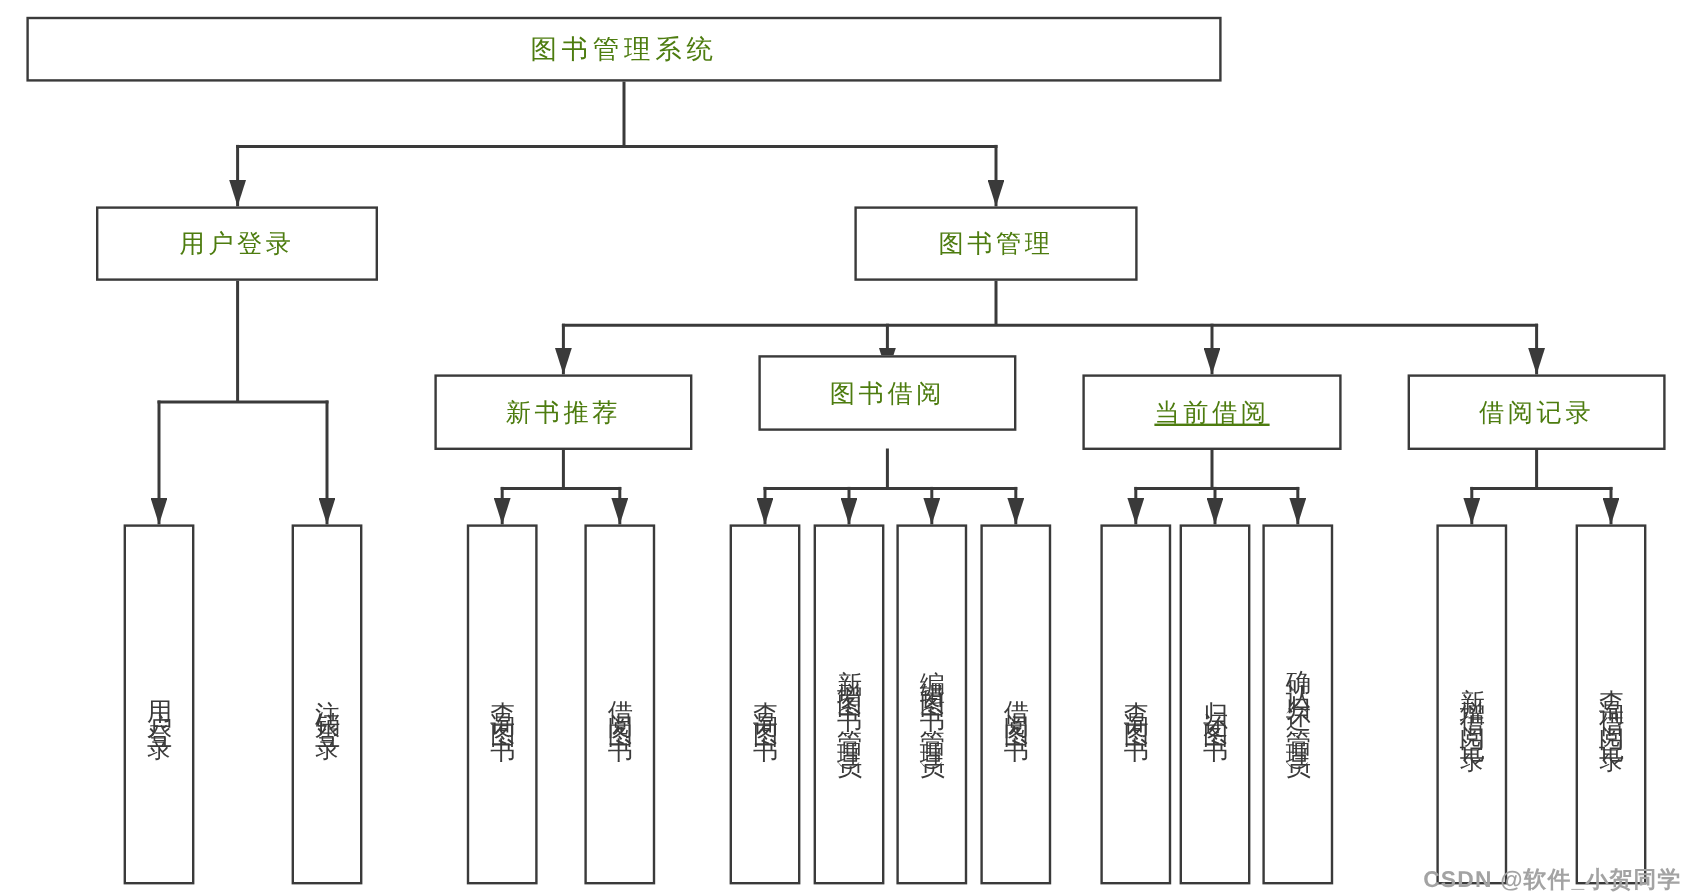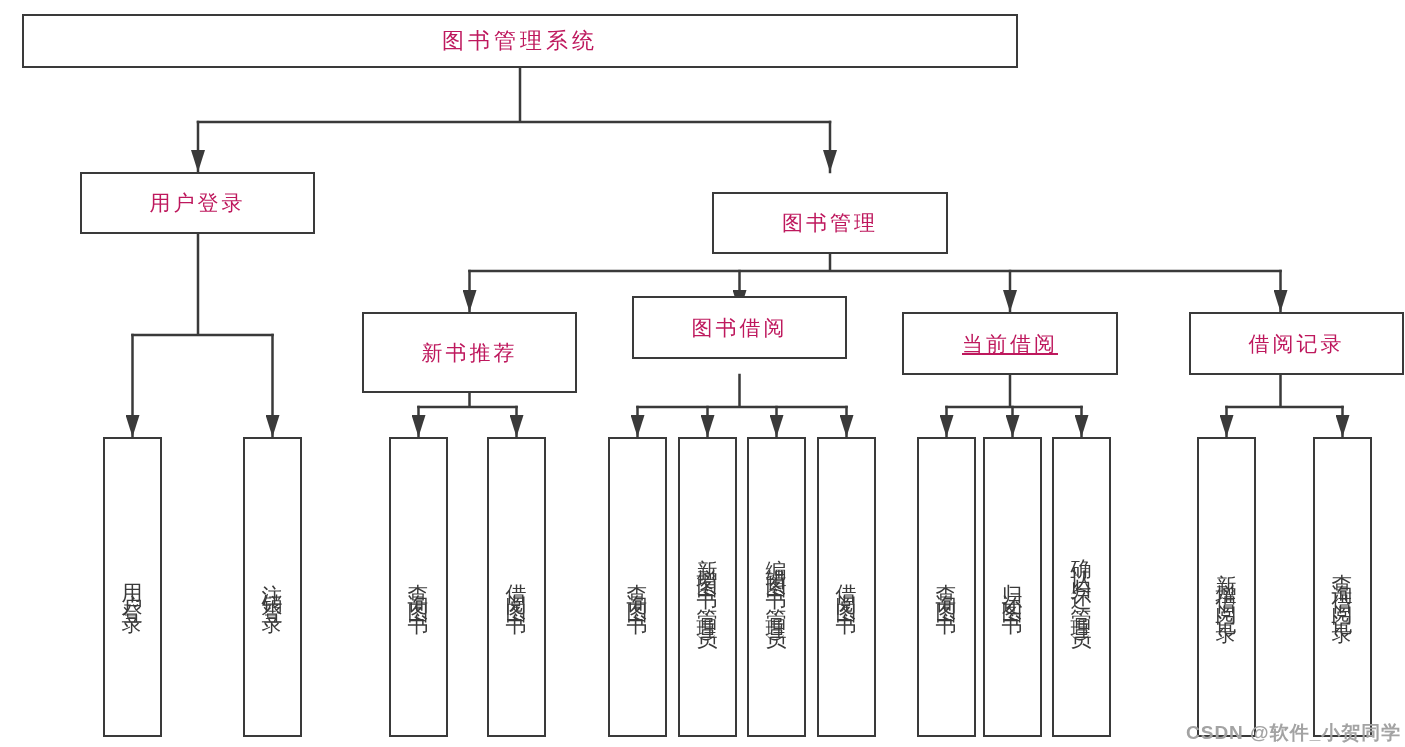--- a/index.html
+++ b/index.html
@@ -14,21 +14,21 @@
   #wires {
     position: absolute;
     left: 0; top: 0;
     pointer-events: none;
   }
   .box {
     position: absolute;
     box-sizing: border-box;
     border: 2.5px solid #3a3a3a;
     background: #ffffff;
-    color: #be185d;
+    color: #4d7c0f;
     display: flex;
     align-items: center;
     justify-content: center;
     font-size: 21px;
     letter-spacing: 3px;
     white-space: nowrap;
   }
   .box.root { font-size: 22px; letter-spacing: 4px; }
   .vbox {
     position: absolute;
@@ -95,26 +95,26 @@
       <path d="M1012.5 407 V437" marker-end="url(#arr)"></path>
       <path d="M1081.5 407 V437" marker-end="url(#arr)"></path>
       <path d="M1226.5 407 V437" marker-end="url(#arr)"></path>
       <path d="M1342.5 407 V437" marker-end="url(#arr)"></path>
     </g>
   </svg>
 
   <div class="box root" style="left:22px; top:14px; width:996px; height:54px;">图书管理系统</div>
 
   <div class="box" style="left:80px; top:172px; width:235px; height:62px;">用户登录</div>
-  <div class="box" style="left:712px; top:172px; width:236px; height:62px;margin-top:20px;">图书管理</div>
+  <div class="box" style="left:712px; top:172px; width:236px; height:62px;">图书管理</div>
 
-  <div class="box" style="left:362px; top:312px; width:215px; height:81px;">新书推荐</div>
+  <div class="box" style="left:362px; top:312px; width:215px; height:63px;">新书推荐</div>
   <div class="box" style="left:632px; top:296px; width:215px; height:63px;">图书借阅</div>
   <div class="box" style="left:902px; top:312px; width:216px; height:63px;text-decoration:underline;">当前借阅</div>
-  <div class="box" style="left:1173px; top:312px; width:215px; height:63px;margin-left:16px;">借阅记录</div>
+  <div class="box" style="left:1173px; top:312px; width:215px; height:63px;">借阅记录</div>
 
   <div class="vbox" style="left:103px; top:437px; width:59px; height:300px;">用户登录</div>
   <div class="vbox" style="left:243px; top:437px; width:59px; height:300px;">注销登录</div>
 
   <div class="vbox" style="left:389px; top:437px; width:59px; height:300px;">查询图书</div>
   <div class="vbox" style="left:487px; top:437px; width:59px; height:300px;">借阅图书</div>
 
   <div class="vbox" style="left:608px; top:437px; width:59px; height:300px;">查询图书</div>
   <div class="vbox" style="left:678px; top:437px; width:59px; height:300px;">新增图书（管理员）</div>
   <div class="vbox" style="left:747px; top:437px; width:59px; height:300px;">编辑图书（管理员）</div>

